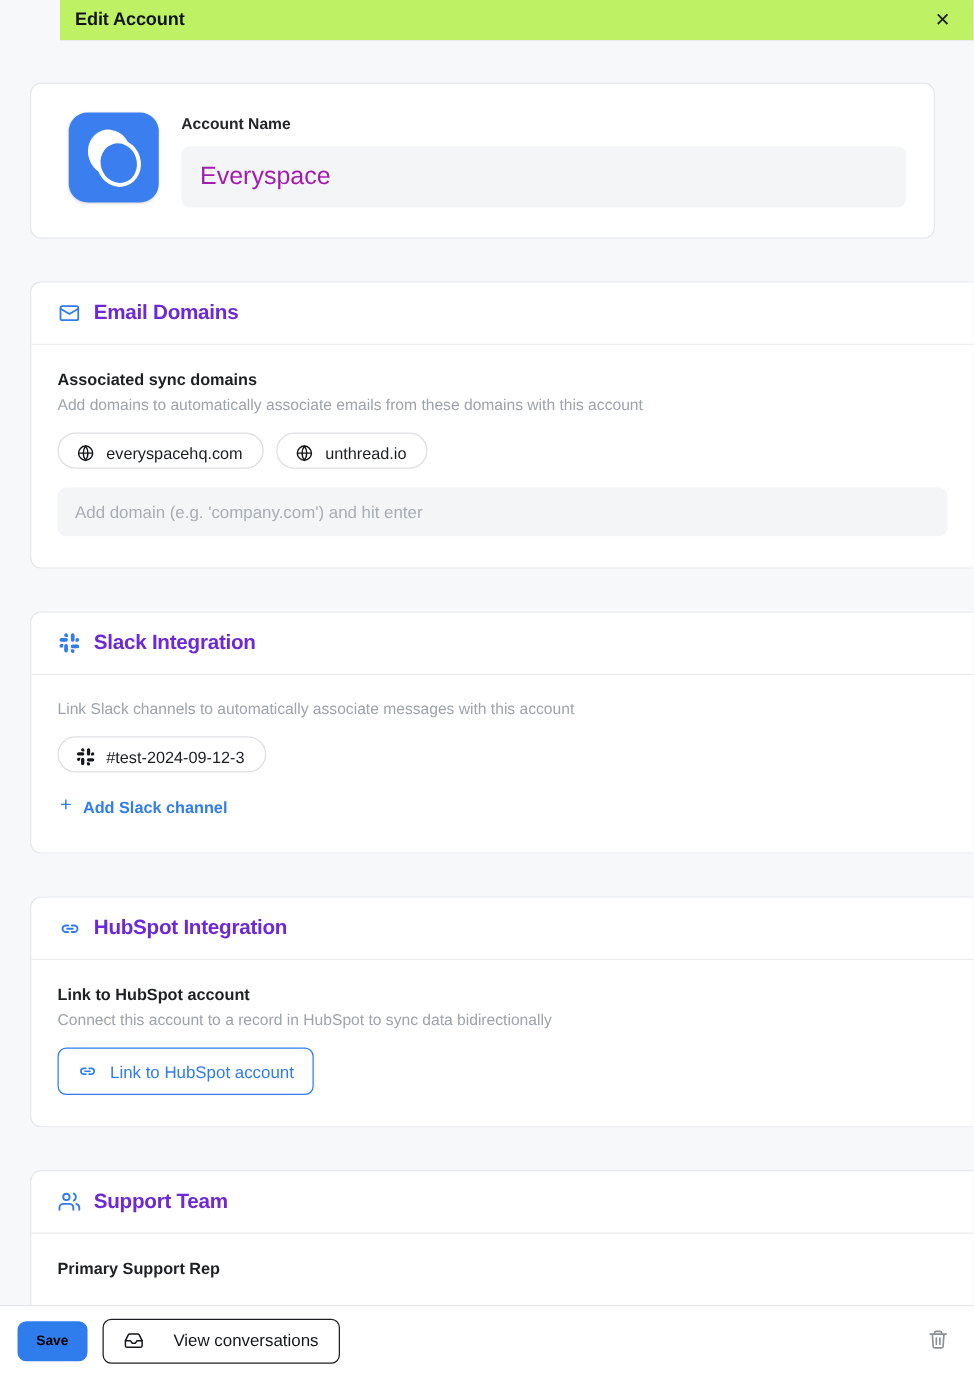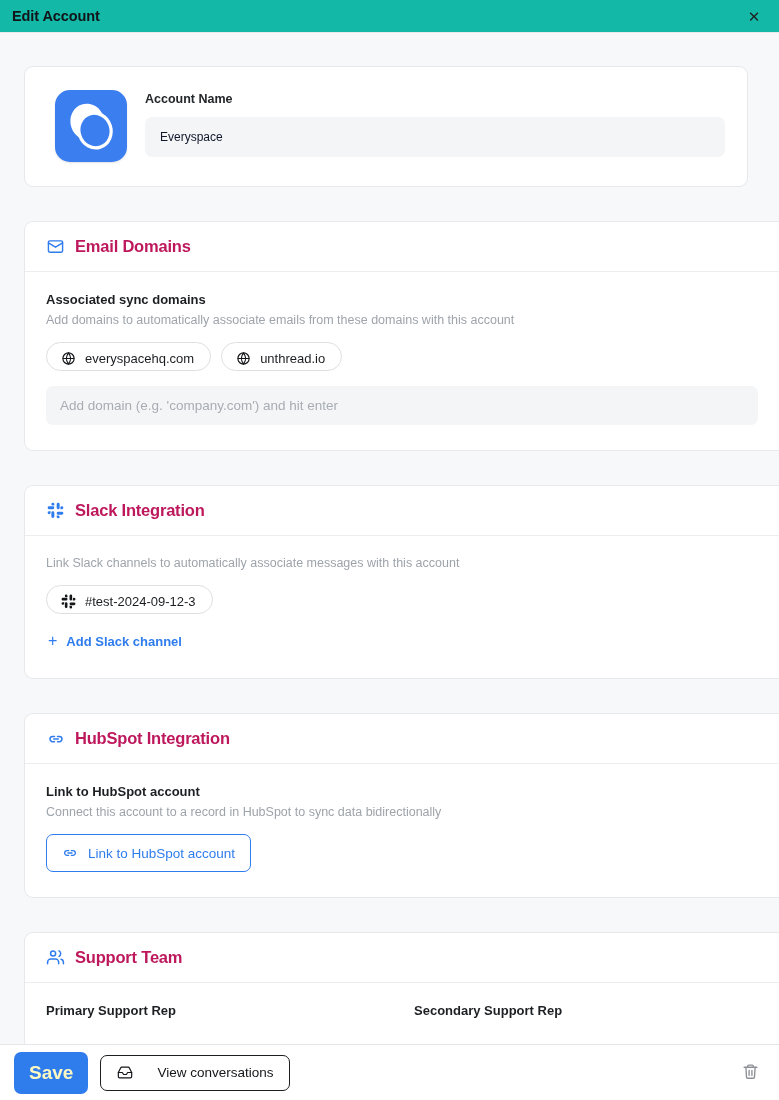--- a/index.html
+++ b/index.html
@@ -18,26 +18,27 @@
     height: 1100px;
     display: flex;
     flex-direction: column;
     background: #f7f8fa;
   }
 
   
   .modal-header {
     height: 22px;
     min-height: 33px;
-    background: #14b8a6;
+    background: #bef264;
     display: flex;
     align-items: center;
     justify-content: space-between;
     padding: 0 14px 0 12px;
     border-bottom: 1px solid #e8eaed;
+    margin-left: 48px;
   }
   .modal-title {
     font-size: 14.5px;
     font-weight: bold;
     color: #111418;
     letter-spacing: -0.1px;
   }
   .close-btn {
     width: 22px;
     height: 22px;
@@ -95,38 +96,38 @@
     color: #23262a;
     margin-bottom: 11px;
     display: block;
   }
   .account-input {
     width: 100%;
     background: #f4f5f6;
     border: none;
     border-radius: 7px;
     padding: 13px 15px;
-    font-size: 12px;
-    color: #0f172a;
+    font-size: 20px;
+    color: #a21caf;
     font-family: "Liberation Sans", sans-serif;
     outline: none;
   }
 
   
   .section-head {
     display: flex;
     align-items: center;
     gap: 10px;
     padding: 15px 20px 15px 21px;
     border-bottom: 1px solid #ededf0;
   }
   .section-title {
     font-size: 16.5px;
     font-weight: bold;
-    color: #be185d;
+    color: #6d28d9;
     letter-spacing: -0.2px;
   }
   .section-icon {
     width: 19px;
     height: 19px;
     display: flex;
     align-items: center;
     justify-content: center;
     color: #2f7ced;
     flex-shrink: 0;
@@ -205,42 +206,43 @@
     padding: 10px 15px;
     cursor: pointer;
     font-family: "Liberation Sans", sans-serif;
   }
 
   
   .support-grid {
     display: flex;
     gap: 24px;
     padding: 20px 21px 25px 21px;
+    flex-direction: column;
   }
   .support-col { flex: 1; }
   .support-col .sub-label { font-size: 13px; }
 
   
   .modal-footer {
     height: 56px;
     min-height: 56px;
     background: #ffffff;
     border-top: 1px solid #e4e6e9;
     display: flex;
     align-items: center;
     justify-content: space-between;
     padding: 0 15px 0 14px;
   }
   .footer-left { display: flex; align-items: center; gap: 12px; }
   .save-btn {
     background: #2f7ced;
-    color: #fef9c3;
+    color: #000000;
     border: none;
     border-radius: 7px;
-    font-size: 19px;
+    font-size: 11px;
     font-weight: bold;
     padding: 10px 15px;
     cursor: pointer;
     font-family: "Liberation Sans", sans-serif;
   }
   .ghost-btn {
     display: inline-flex;
     align-items: center;
     gap: 24px;
     background: #ffffff;

